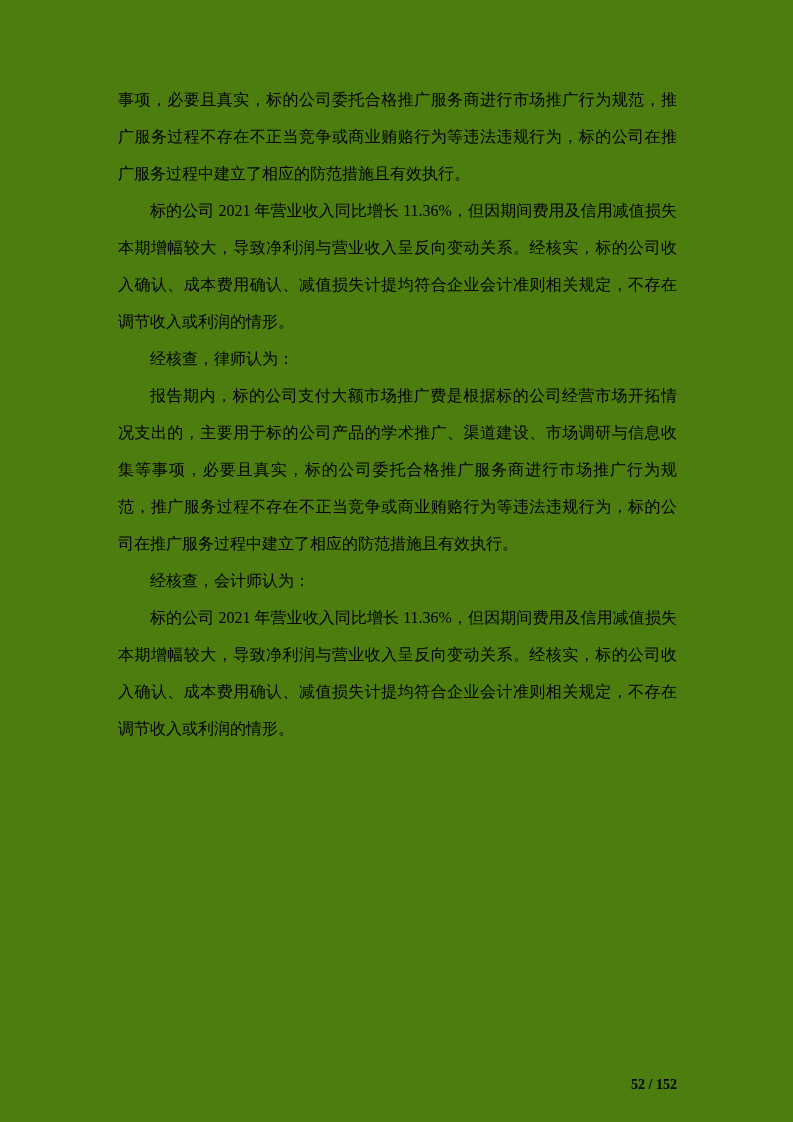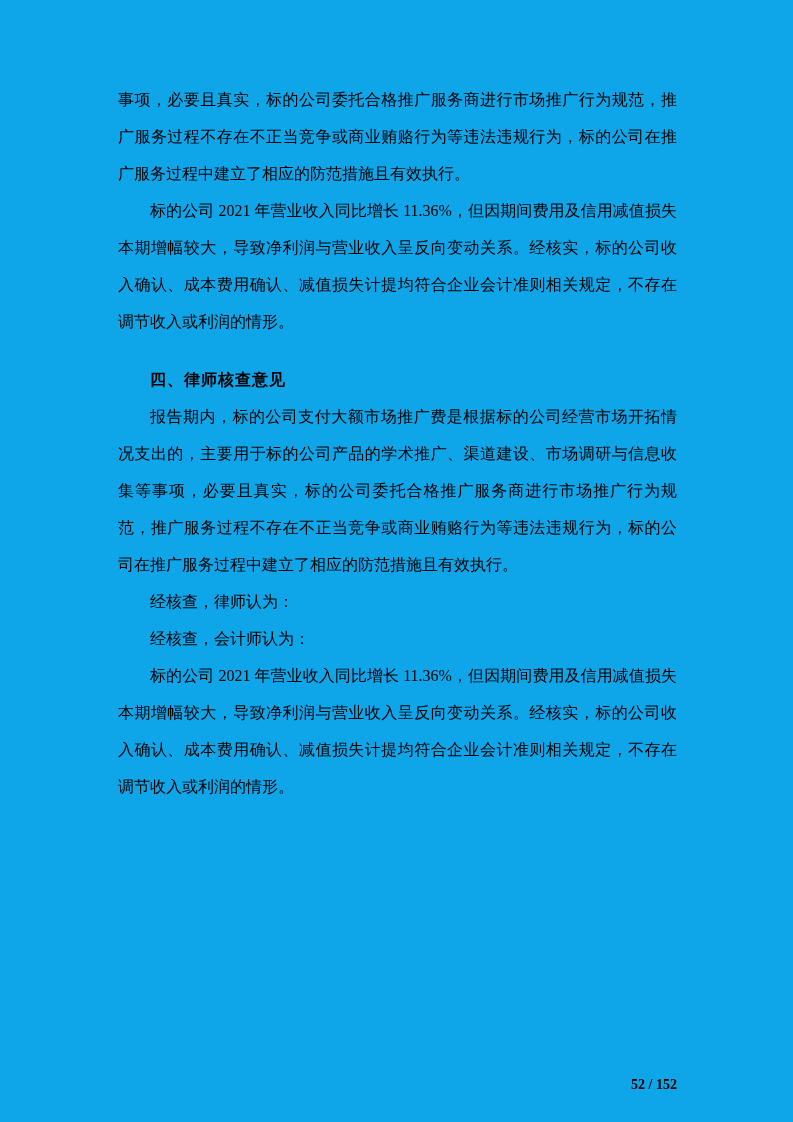--- a/index.html
+++ b/index.html
@@ -4,21 +4,21 @@
 <style>
   html, body {
     margin: 0;
     padding: 0;
     background: #ffffff;
   }
   .page {
     position: relative;
     width: 793px;
     height: 1122px;
-    background: #0ea5e9;
+    background: #4d7c0f;
     color: #000000;
     font-family: "Liberation Serif", "DejaVu Serif", serif;
     overflow: hidden;
   }
   .content {
     position: absolute;
     left: 118px;
     width: 559px;
     top: 81px;
     font-size: 16px;
@@ -52,25 +52,24 @@
 </head>
 <body>
 
 <div class="page">
   <div class="content">
 
     <p class="para no-indent">事项，必要且真实，标的公司委托合格推广服务商进行市场推广行为规范，推广服务过程不存在不正当竞争或商业贿赂行为等违法违规行为，标的公司在推广服务过程中建立了相应的防范措施且有效执行。</p>
 
     <p class="para">标的公司 2021 年营业收入同比增长 11.36%，但因期间费用及信用减值损失本期增幅较大，导致净利润与营业收入呈反向变动关系。经核实，标的公司收入确认、成本费用确认、减值损失计提均符合企业会计准则相关规定，不存在调节收入或利润的情形。</p>
 
-    <h2 class="heading">四、律师核查意见</h2>
+
+    <p class="para">经核查，律师认为：</p>
 
     <p class="para">报告期内，标的公司支付大额市场推广费是根据标的公司经营市场开拓情况支出的，主要用于标的公司产品的学术推广、渠道建设、市场调研与信息收集等事项，必要且真实，标的公司委托合格推广服务商进行市场推广行为规范，推广服务过程不存在不正当竞争或商业贿赂行为等违法违规行为，标的公司在推广服务过程中建立了相应的防范措施且有效执行。</p>
-
-    <p class="para">经核查，律师认为：</p>
 
 
     <p class="para">经核查，会计师认为：</p>
 
     <p class="para">标的公司 2021 年营业收入同比增长 11.36%，但因期间费用及信用减值损失本期增幅较大，导致净利润与营业收入呈反向变动关系。经核实，标的公司收入确认、成本费用确认、减值损失计提均符合企业会计准则相关规定，不存在调节收入或利润的情形。</p>
 
   </div>
 
   <div class="page-number">52 / 152</div>
 </div>

